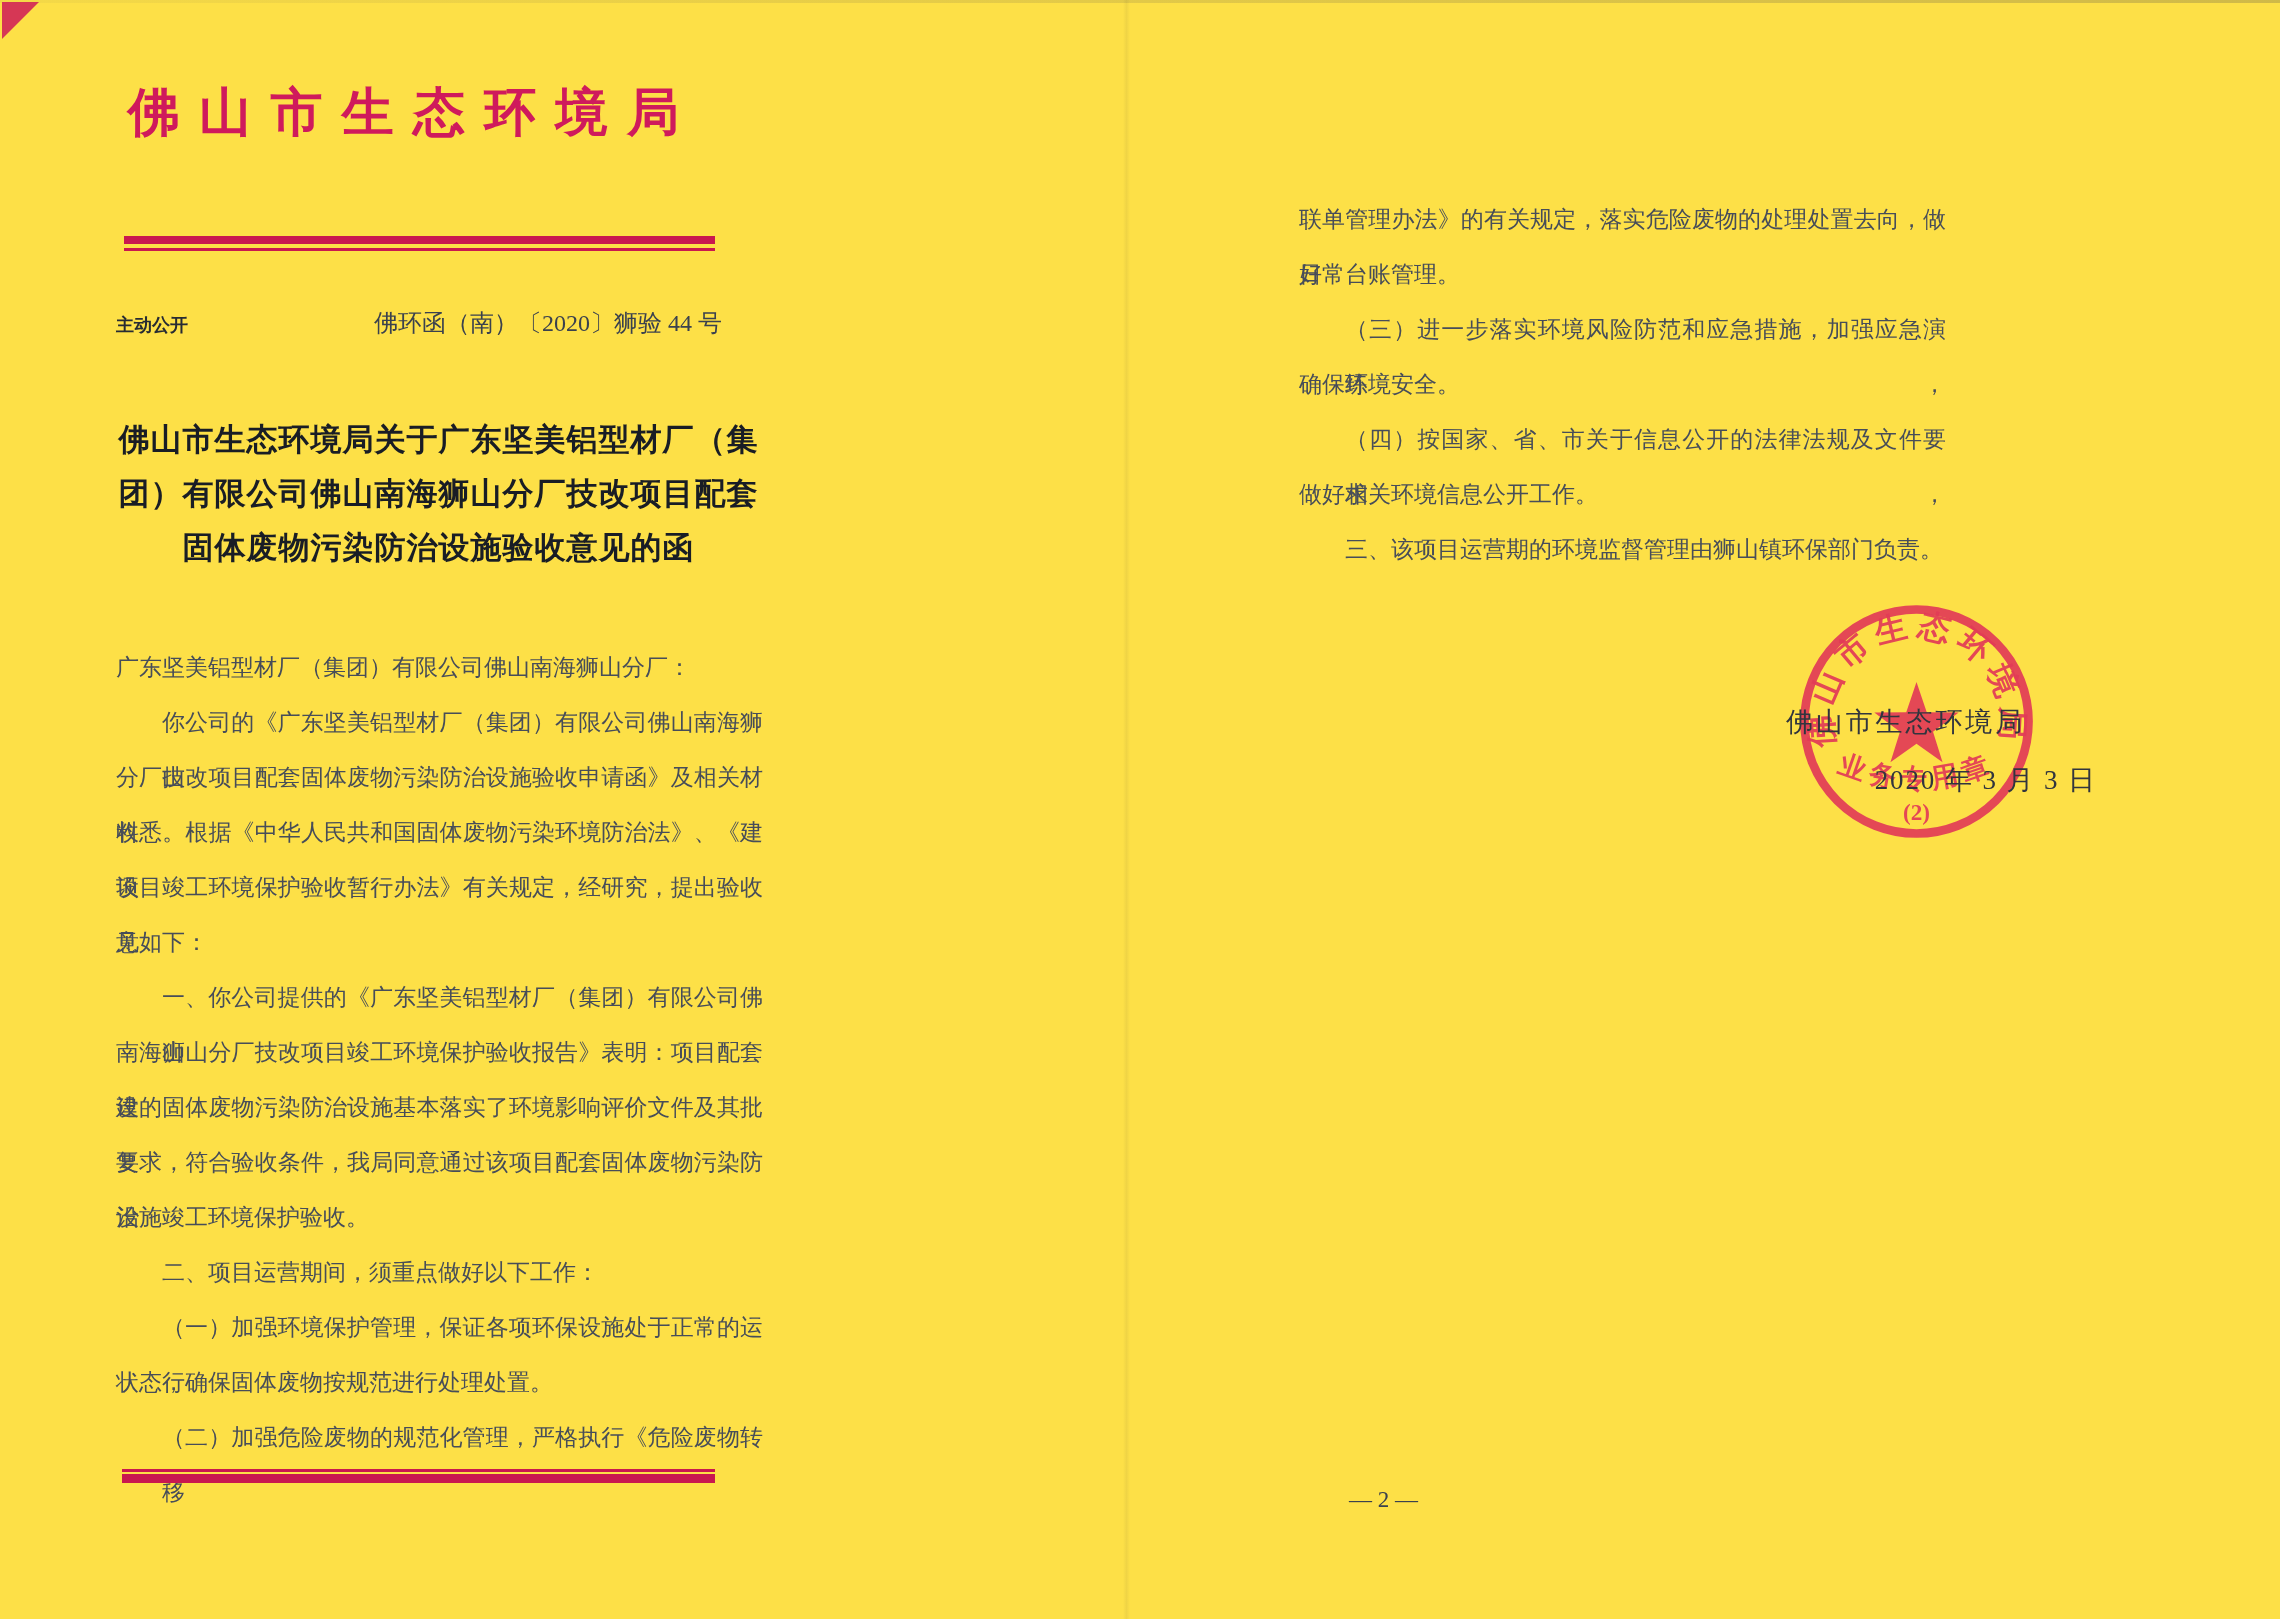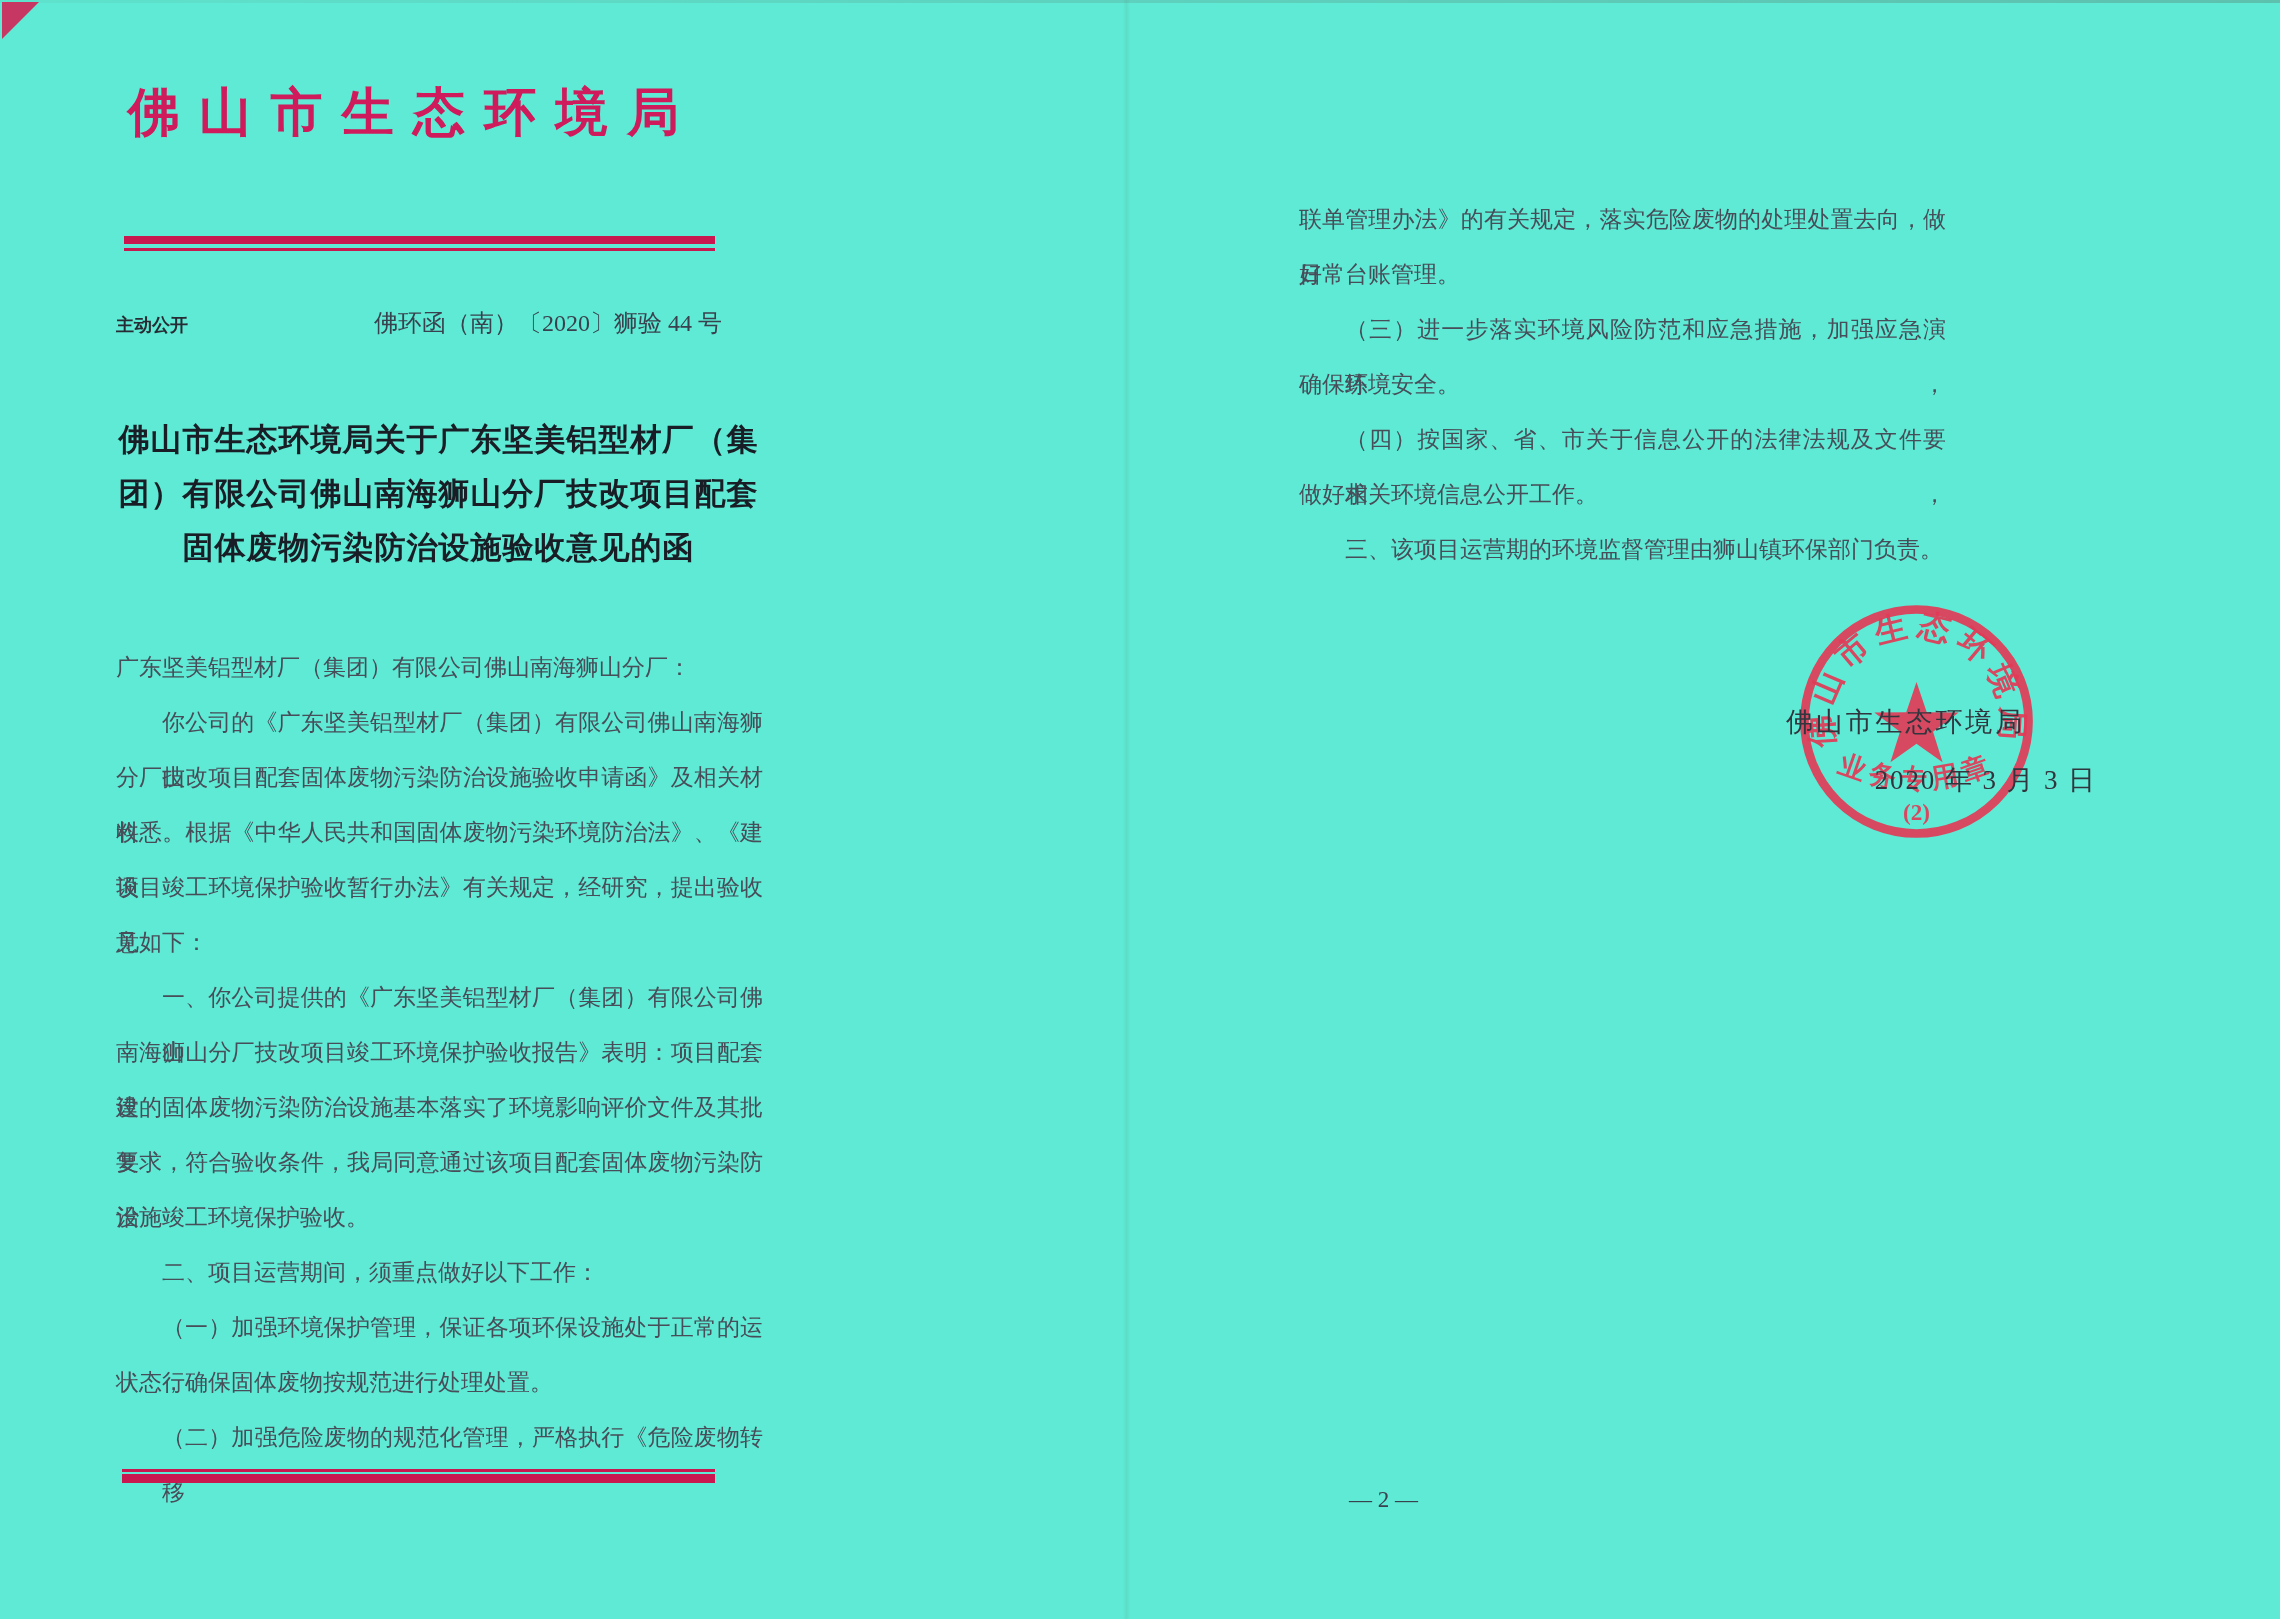--- a/index.html
+++ b/index.html
@@ -1,19 +1,19 @@
 <!DOCTYPE html>
 <html><head>
 <meta charset="utf-8">
 <style>
   html,body{margin:0;padding:0;background:#e8e5e0;}
   .canvas{
     position:relative;
     width:2281px;height:1619px;
-    background:#5eead4;
+    background:#fde047;
     overflow:hidden;
     font-family:"Liberation Serif","DejaVu Serif",serif;
     color:#474d59;
   }
   .abs{position:absolute;}
   
   .scan-edge-top{left:0;top:0;width:2281px;height:2.9px;
     background:linear-gradient(to right, rgba(90,85,75,0.05), rgba(90,85,75,0.28));}
   .page-crease{left:1123px;top:0;width:6.8px;height:1619px;
     background:linear-gradient(to right, rgba(60,55,45,0.0), rgba(60,55,45,0.07), rgba(60,55,45,0.0));}

